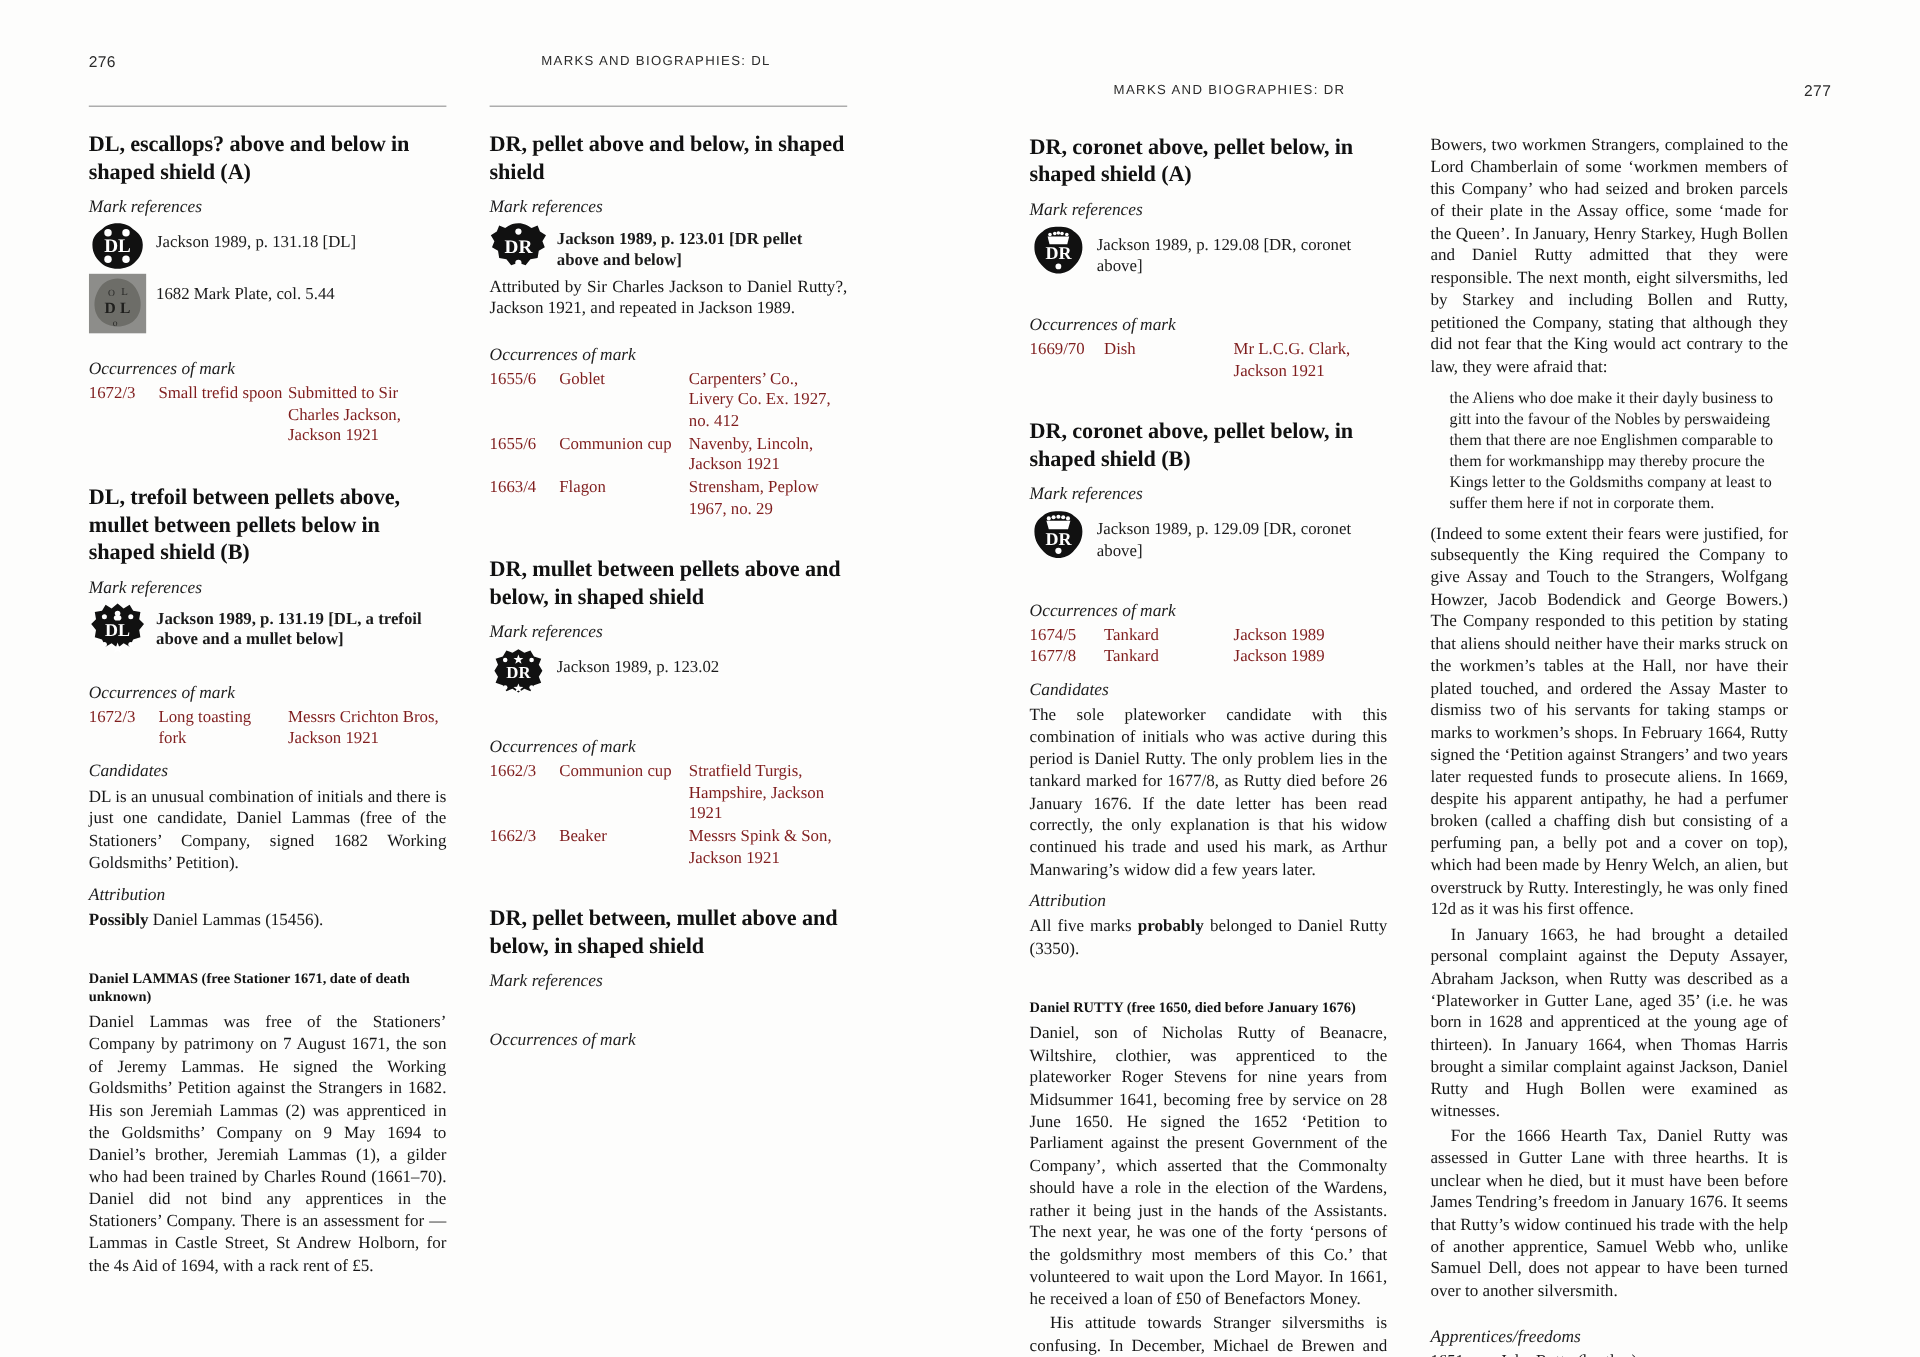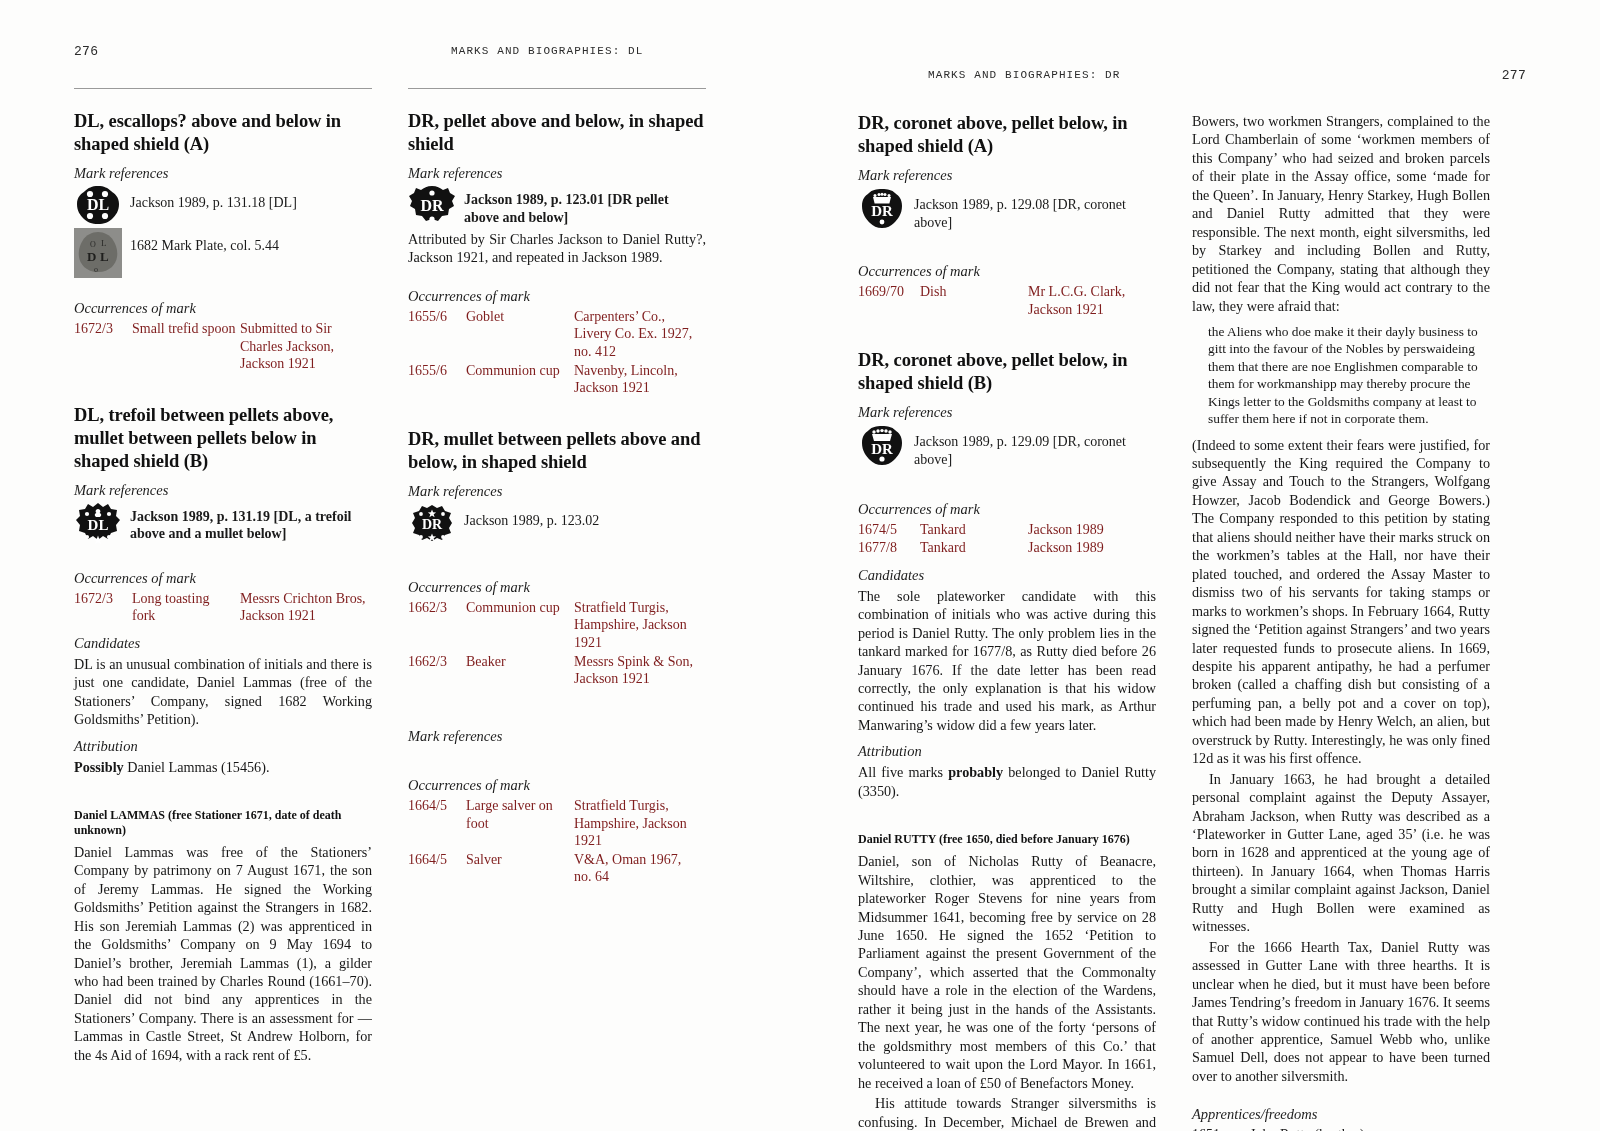--- a/index.html
+++ b/index.html
@@ -30,21 +30,21 @@
   .leaf-left  { padding: 44px 58px 40px 74px; }
   .leaf-right { padding: 68px 74px 40px 58px; }
 
   
   .runhead {
     position: relative;
     height: 30px;
     font-size: 11.5px;
     letter-spacing: 0.9px;
     color: #2b2b2b;
-    font-family: Liberation Mono, monospace;
+    font-family: Liberation Sans, sans-serif;
   }
   .runhead .folio {
     position: absolute;
     top: 0;
     font-size: 13px;
     letter-spacing: 0.3px;
   }
   .runhead .rh-text {
     position: absolute;
     top: 1px;
@@ -306,20 +306,25 @@
                   <tr>
                 <td class="date">1655/6</td>
                 <td class="item">Goblet</td>
                 <td class="src">Carpenters’ Co., Livery Co. Ex. 1927, no. 412</td>
               </tr>
               <tr>
                 <td class="date">1655/6</td>
                 <td class="item">Communion cup</td>
                 <td class="src">Navenby, Lincoln, Jackson 1921</td>
               </tr>
+              <tr>
+                <td class="date">1663/4</td>
+                <td class="item">Flagon</td>
+                <td class="src">Strensham, Peplow 1967, no. 29</td>
+              </tr>
             </tbody>
               </table>
 
             <div class="gap-l"></div>
 
             <h2 class="mark-title">DR, mullet between pellets above and below, in shaped shield</h2>
             <div class="subhead">Mark references</div>
 
             <div class="markref">
               <span class="refglyph">
@@ -349,39 +354,26 @@
               <tr>
                 <td class="date">1662/3</td>
                 <td class="item">Beaker</td>
                 <td class="src">Messrs Spink &amp; Son, Jackson 1921</td>
               </tr>
             </tbody>
               </table>
 
             <div class="gap-l"></div>
 
+            <h2 class="mark-title">DR, pellet between, mullet above and below, in shaped shield</h2>
             <div class="subhead">Mark references</div>
 
 
             <div class="gap-m"></div>
             <div class="subhead">Occurrences of mark</div>
-            <table class="occ">
-              <tbody>
-                  <tr>
-                <td class="date">1664/5</td>
-                <td class="item">Large salver on foot</td>
-                <td class="src">Stratfield Turgis, Hampshire, Jackson 1921</td>
-              </tr>
-              <tr>
-                <td class="date">1664/5</td>
-                <td class="item">Salver</td>
-                <td class="src">V&amp;A, Oman 1967, no. 64</td>
-              </tr>
-            </tbody>
-              </table>
 
           </div>
         </div>
       </div>
     </div>
 
     <div class="leaf leaf-right">
 
       <div class="runhead">
         <span class="rh-text">MARKS AND BIOGRAPHIES:  DR</span>

